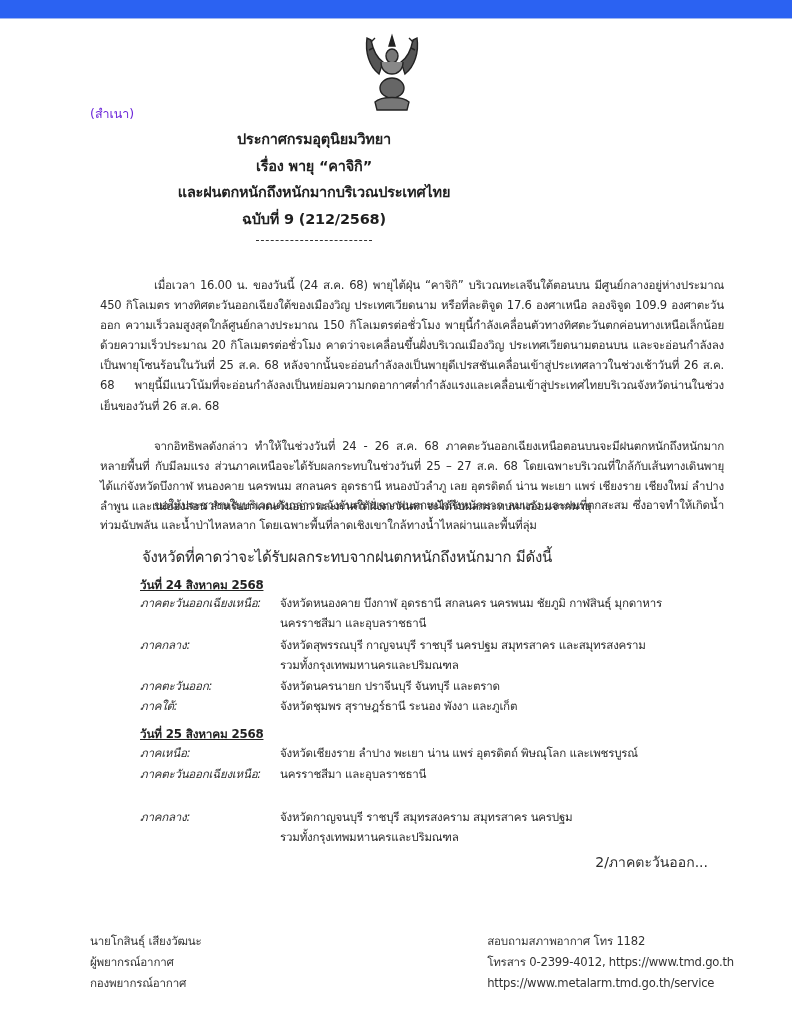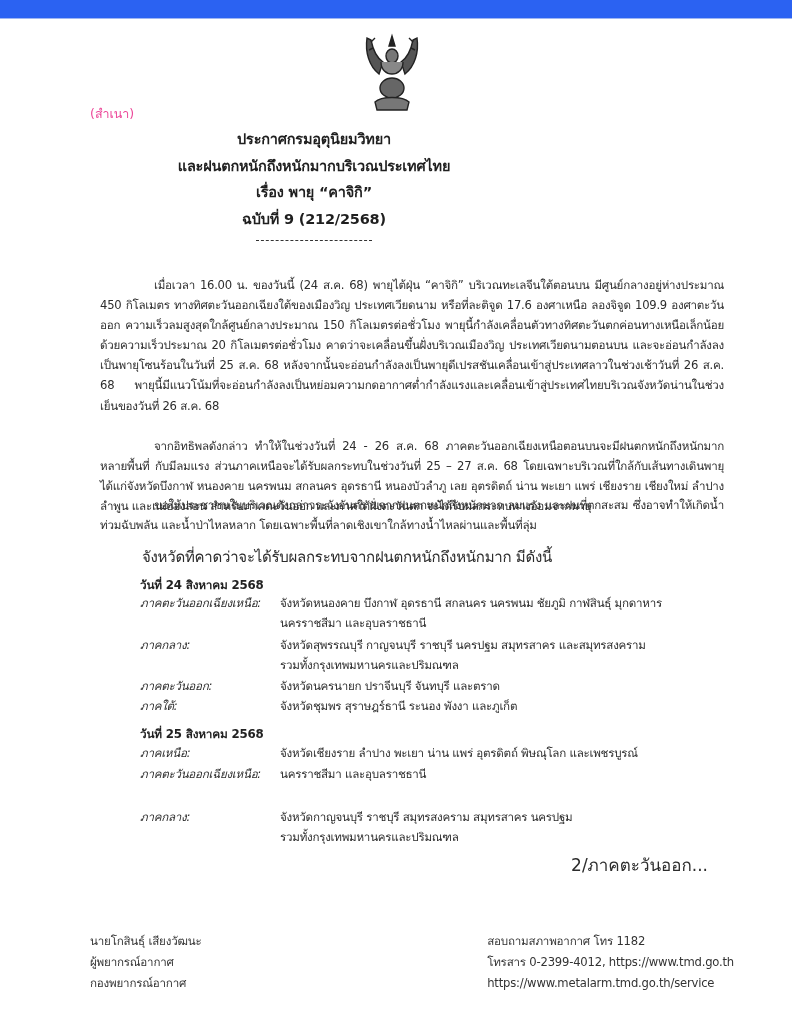--- a/index.html
+++ b/index.html
@@ -12,21 +12,21 @@
   }
   .topbar {
     position: absolute; left: 0; top: 0; width: 792px; height: 18px;
     background: #2b62f2;
     border-bottom: 1px solid #9fb6f3;
   }
   .emblem {
     position: absolute; left: 361px; top: 32px; width: 62px; height: 82px;
   }
   .copy-label {
-    position: absolute; left: 90px; top: 104px; font-size: 12.5px; color: #ec4899;
+    position: absolute; left: 90px; top: 104px; font-size: 12.5px; color: #6d28d9;
   }
   .title-block {
     position: absolute; left: 0; width: 628px; top: 126px; text-align: center;
   }
   .title-line {
     font-size: 14.5px; font-weight: bold; color: #1f1f1f; line-height: 26.5px;
     letter-spacing: -0.2px;
   }
   .title-rule {
     width: 116px; margin: 2px auto 0 auto; border-bottom: 1px dashed #333; height: 6px;
@@ -36,26 +36,26 @@
     line-height: 20.1px; color: #2c2c2c; letter-spacing: -0.25px;
     text-align: justify; text-align-last: left;
   }
   .para p { margin: 12px; text-indent: 54px; }
   .para1 { top: 263px; }
   .para2 { top: 424px; }
   .para3 { top: 503px; }
   .intro { position: absolute; left: 142px; top: 545px; font-size: 15px; color: #2c2c2c; letter-spacing: -0.25px; }
   .day-head {
     position: absolute; left: 140px; font-size: 11.8px; font-weight: bold;
-    color: #222; letter-spacing: -0.2px;
+    text-decoration: underline; color: #222; letter-spacing: -0.2px;
   }
   .region-row { position: absolute; left: 140px; width: 600px; font-size: 11.6px; line-height: 19.6px; color: #2c2c2c; letter-spacing: -0.25px; }
   .region-label { position: absolute; left: 0; top: 0; width: 140px; font-style: italic; }
   .region-prov { position: absolute; left: 140px; top: 0; width: 460px; }
-  .cont { position: absolute; right: 84px; top: 851px; font-size: 17px; color: #2c2c2c; }
+  .cont { position: absolute; right: 84px; top: 851px; font-size: 14px; color: #2c2c2c; }
   .sig { position: absolute; left: 90px; top: 931px; font-size: 11.6px; line-height: 21px; color: #333; letter-spacing: -0.2px; }
   .contact { position: absolute; right: 58px; top: 931px; font-size: 11.6px; line-height: 21px; color: #333; letter-spacing: -0.2px; }
 </style>
 </head>
 <body>
 
 <div class="topbar"></div>
 
 <svg class="emblem" viewBox="0 0 62 82">
   <g fill="none" stroke="#222" stroke-width="1.4">
@@ -67,22 +67,22 @@
     <ellipse cx="31" cy="56" rx="12" ry="10" fill="#666"></ellipse>
     <path d="M14 70 C20 64,42 64,48 70 L46 78 L16 78 Z" fill="#777"></path>
     <path d="M10 10 L14 6 M52 10 L48 6 M8 18 L12 16 M54 18 L50 16"></path>
   </g>
 </svg>
 
 <div class="copy-label">(สำเนา)</div>
 
 <div class="title-block">
   <div class="title-line">ประกาศกรมอุตุนิยมวิทยา</div>
+  <div class="title-line">เรื่อง พายุ “คาจิกิ”</div>
   <div class="title-line">และฝนตกหนักถึงหนักมากบริเวณประเทศไทย</div>
-  <div class="title-line">เรื่อง พายุ “คาจิกิ”</div>
   <div class="title-line">ฉบับที่ 9 (212/2568)</div>
   <div class="title-rule"></div>
 </div>
 
 <div class="body-text para para1">
   <p>เมื่อเวลา 16.00 น. ของวันนี้ (24 ส.ค. 68) พายุไต้ฝุ่น “คาจิกิ” บริเวณทะเลจีนใต้ตอนบน มีศูนย์กลางอยู่ห่างประมาณ 450 กิโลเมตร ทางทิศตะวันออกเฉียงใต้ของเมืองวิญ ประเทศเวียดนาม หรือที่ละติจูด 17.6 องศาเหนือ ลองจิจูด 109.9 องศาตะวันออก ความเร็วลมสูงสุดใกล้ศูนย์กลางประมาณ 150 กิโลเมตรต่อชั่วโมง พายุนี้กำลังเคลื่อนตัวทางทิศตะวันตกค่อนทางเหนือเล็กน้อย ด้วยความเร็วประมาณ 20 กิโลเมตรต่อชั่วโมง คาดว่าจะเคลื่อนขึ้นฝั่งบริเวณเมืองวิญ ประเทศเวียดนามตอนบน และจะอ่อนกำลังลงเป็นพายุโซนร้อนในวันที่ 25 ส.ค. 68 หลังจากนั้นจะอ่อนกำลังลงเป็นพายุดีเปรสชันเคลื่อนเข้าสู่ประเทศลาวในช่วงเช้าวันที่ 26 ส.ค. 68 พายุนี้มีแนวโน้มที่จะอ่อนกำลังลงเป็นหย่อมความกดอากาศต่ำกำลังแรงและเคลื่อนเข้าสู่ประเทศไทยบริเวณจังหวัดน่านในช่วงเย็นของวันที่ 26 ส.ค. 68</p>
 </div>
 <div class="body-text para para2">
   <p>จากอิทธิพลดังกล่าว ทำให้ในช่วงวันที่ 24 - 26 ส.ค. 68 ภาคตะวันออกเฉียงเหนือตอนบนจะมีฝนตกหนักถึงหนักมากหลายพื้นที่ กับมีลมแรง ส่วนภาคเหนือจะได้รับผลกระทบในช่วงวันที่ 25 – 27 ส.ค. 68 โดยเฉพาะบริเวณที่ใกล้กับเส้นทางเดินพายุ ได้แก่จังหวัดบึงกาฬ หนองคาย นครพนม สกลนคร อุดรธานี หนองบัวลำภู เลย อุตรดิตถ์ น่าน พะเยา แพร่ เชียงราย เชียงใหม่ ลำปาง ลำพูน และแม่ฮ่องสอน สำหรับภาคตะวันออก และภาคใต้ฝั่งตะวันตก จะได้รับผลกระทบทางอ้อมจากพายุ</p>
 </div>

